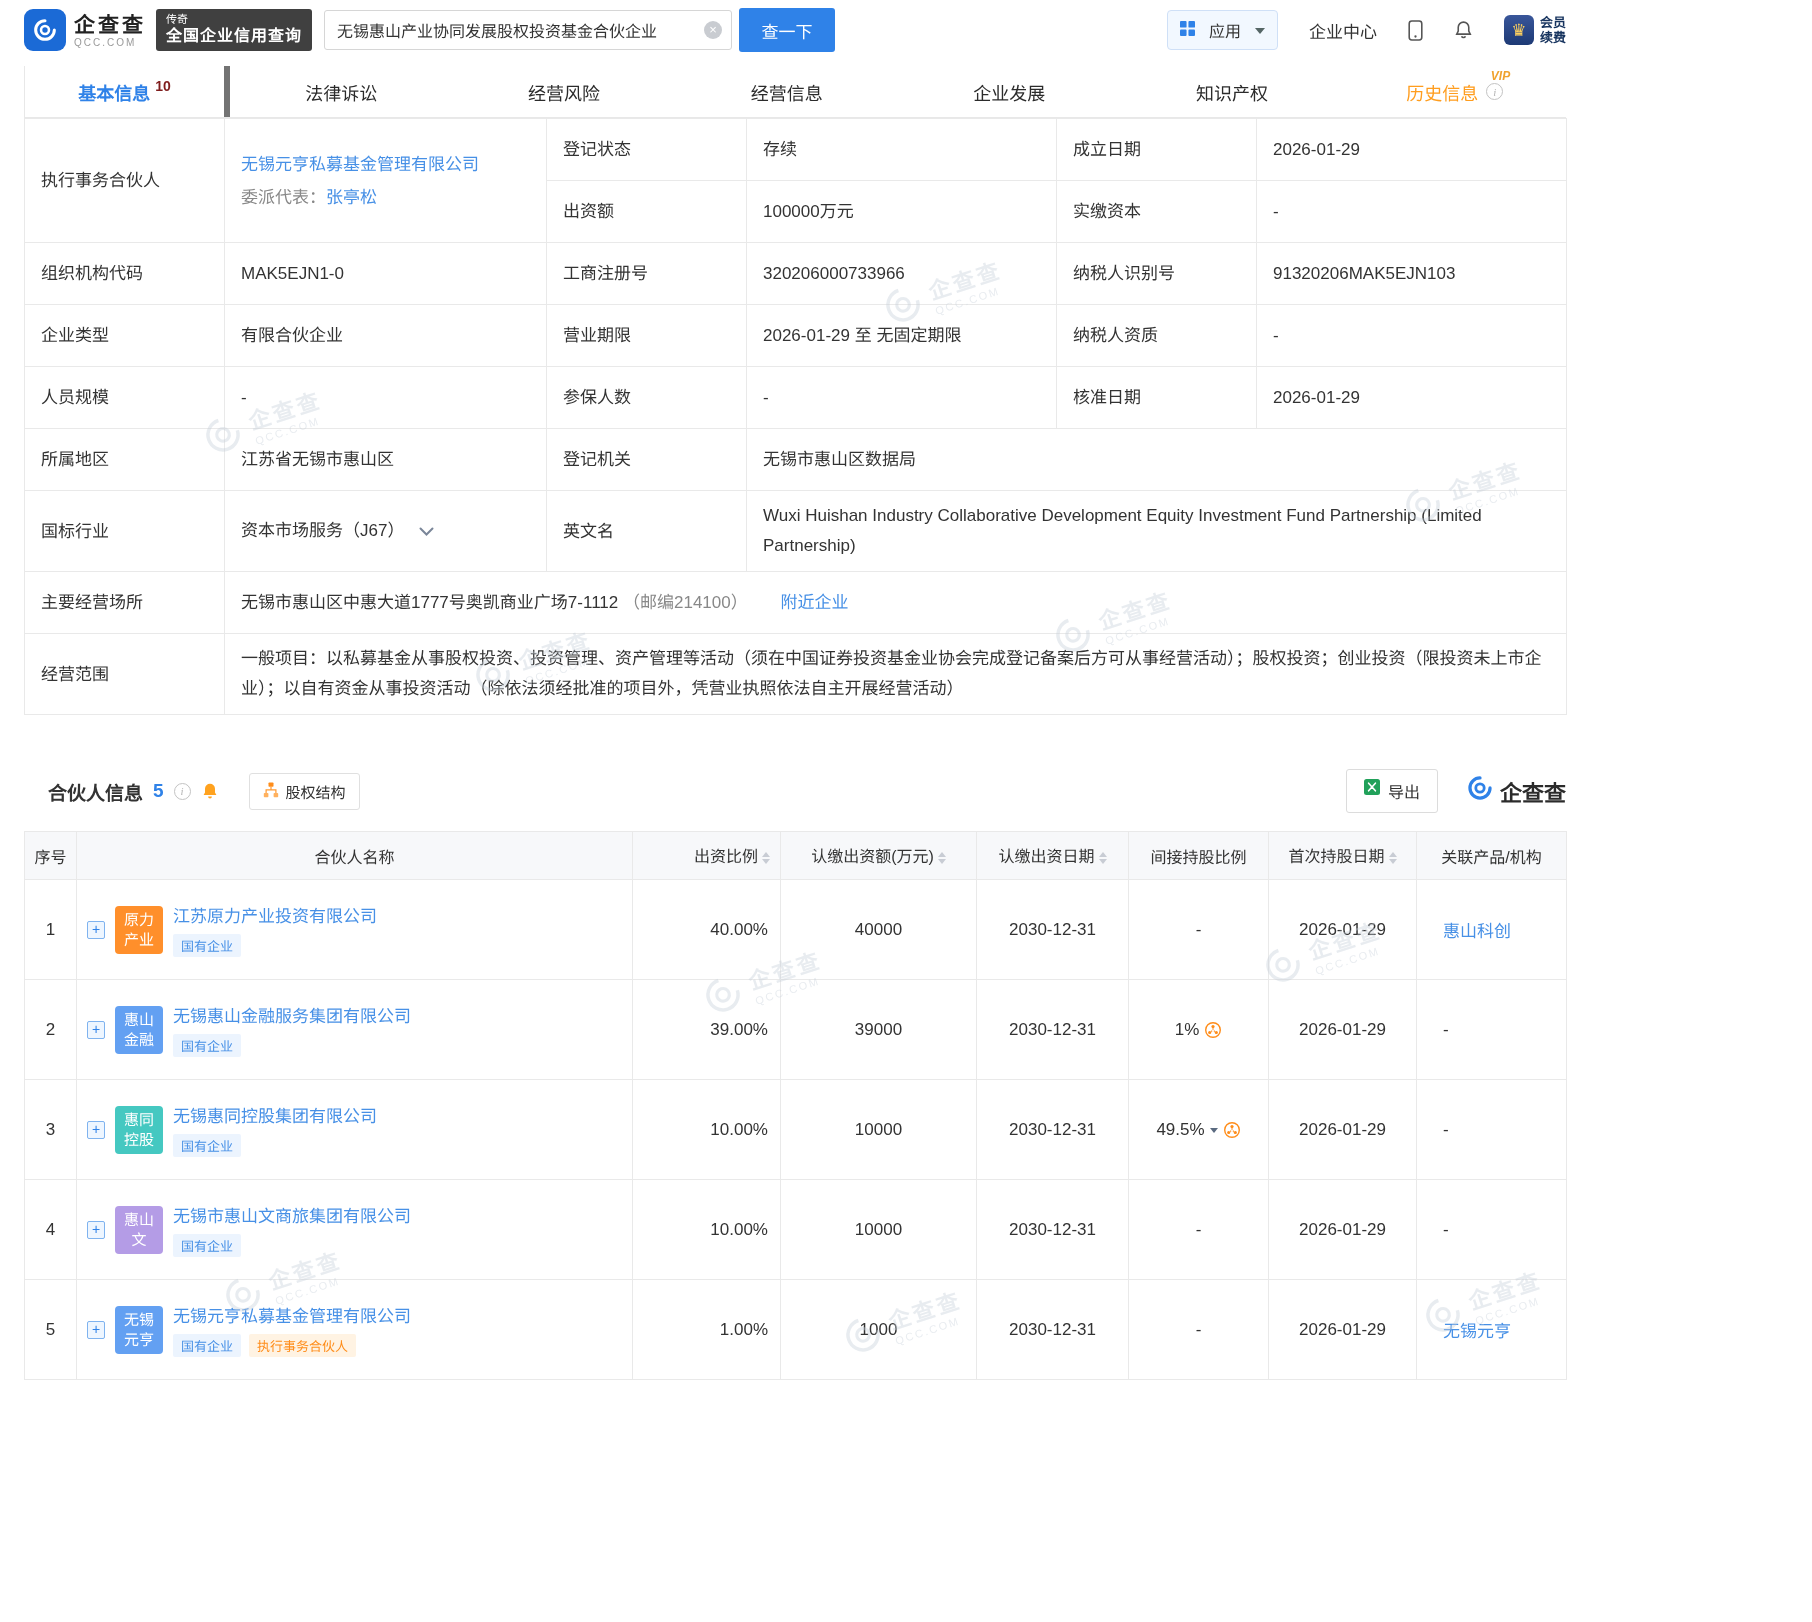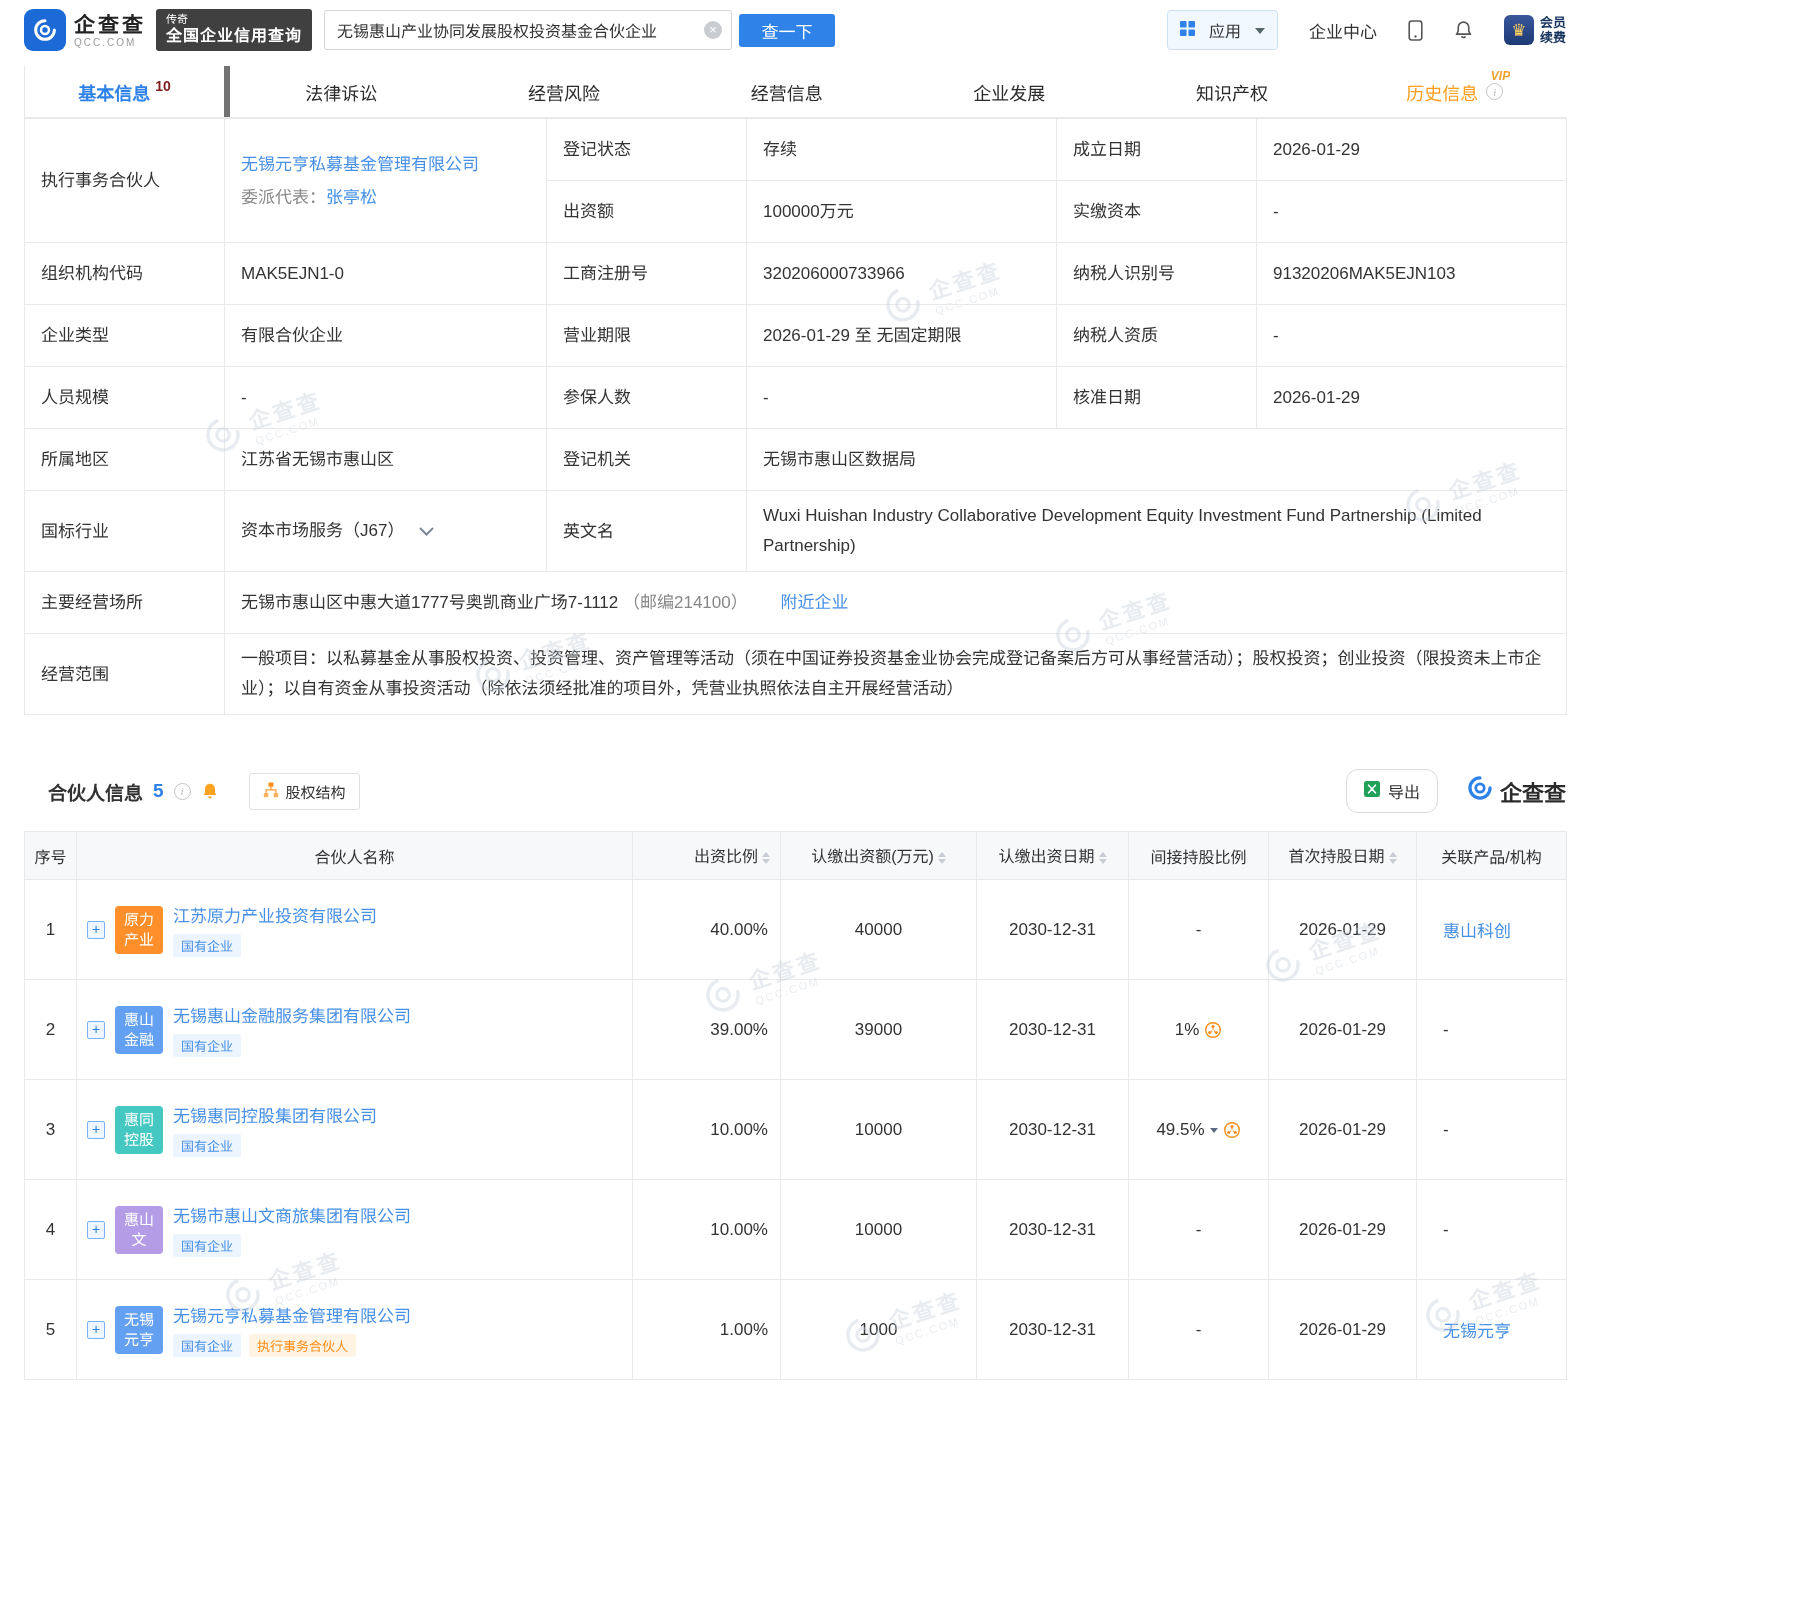--- a/index.html
+++ b/index.html
@@ -21,21 +21,21 @@
   .brand-badge { margin-left:10px; background:#404040; color:#fff; border-radius:3px; padding:3px 10px 5px; }
   .badge-line1 { font-size:11px; line-height:14px; }
   .badge-line2 { font-size:16px; font-weight:bold; line-height:20px; letter-spacing:1px; }
 
   .search { display:flex; align-items:center; margin-left:12px; }
   .search-box { position:relative; }
   .search-box input { width:408px; height:40px; border:1px solid #d6d6d6; border-radius:3px;
     padding:0 38px 0 12px; font-size:16px; color:#333; outline:none; font-family:inherit; }
   .clear { position:absolute; right:10px; top:11px; width:18px; height:18px; border-radius:50%;
     background:#c9ccd1; color:#fff; font-size:13px; line-height:18px; text-align:center; cursor:pointer; }
-  .search-btn { width:96px; height:33px; background:#2f82e8; border:none; color:#fff; font-size:17px;
+  .search-btn { width:96px; height:44px; background:#2f82e8; border:none; color:#fff; font-size:17px;
     border-radius:3px; margin-left:7px; cursor:pointer; font-family:inherit; }
 
   .top-right { margin-left:auto; display:flex; align-items:center; gap:31px; }
   .apps { display:flex; align-items:center; gap:14px; border:1px solid #cfe0f7; background:#f2f8ff;
     border-radius:4px; padding:7px 12px; font-size:16px; cursor:pointer; }
   .caret { width:0; height:0; border:5px solid transparent; border-top:6px solid #566; margin-top:6px; }
   .ent-center { font-size:17px; cursor:pointer; }
   .icon-btn { display:flex; align-items:center; cursor:pointer; }
   .vip-badge { display:flex; align-items:center; gap:6px; cursor:pointer; }
   .crown-box { width:30px; height:30px; border-radius:6px; background:linear-gradient(180deg,#39569a,#1d3a75);
@@ -68,22 +68,22 @@
   .nearby { margin-left:28px; }
 
   
   .partners { margin-top:54px; width:1542px; }
   .p-head { display:flex; align-items:center; gap:10px;margin-left:24px; }
   .p-title { font-size:19px; font-weight:bold; }
   .p-count { font-size:19px; font-weight:bold; color:#2f82e8; }
   .equity-btn { margin-left:20px; display:flex; align-items:center; gap:7px; border:1px solid #e0e0e0;
     background:#fff; border-radius:3px; padding:7px 13px; font-size:15px; color:#333; cursor:pointer; font-family:inherit; }
   .p-right { margin-left:auto; display:flex; align-items:center; gap:28px; }
-  .export-btn { display:flex; align-items:center; gap:8px; border:1px solid #dcdcdc; background:#fff;
-    border-radius:12px; padding:9px 17px; font-size:16px; color:#333; cursor:pointer; font-family:inherit; }
+  .export-btn { display:flex; gap:8px; border:1px solid #dcdcdc; background:#fff;
+    border-radius:3px; padding:9px 17px; font-size:16px; color:#333; cursor:pointer; font-family:inherit; }
   .p-logo { display:flex; align-items:center; gap:6px; font-size:22px; font-weight:bold; color:#2b2b2b; }
 
   table.ptable { width:100%; border-collapse:collapse; table-layout:fixed; margin-top:18px; }
   .ptable th { background:#f7f8fa; border:1px solid #e9e9e9; height:48px; font-size:16px;
     font-weight:normal; color:#333; text-align:center; }
   .ptable th.h-ratio { text-align:right; padding-right:10px; }
   .ptable td { border:1px solid #e9e9e9; font-size:17px; height:100px; text-align:center; vertical-align:middle; }
   .ptable td.c-ratio { text-align:right; padding-right:12px; }
   .ptable td.c-rel { text-align:left; padding-left:26px; }
   .ptable td.c-name { text-align:left; padding:0 10px; }

